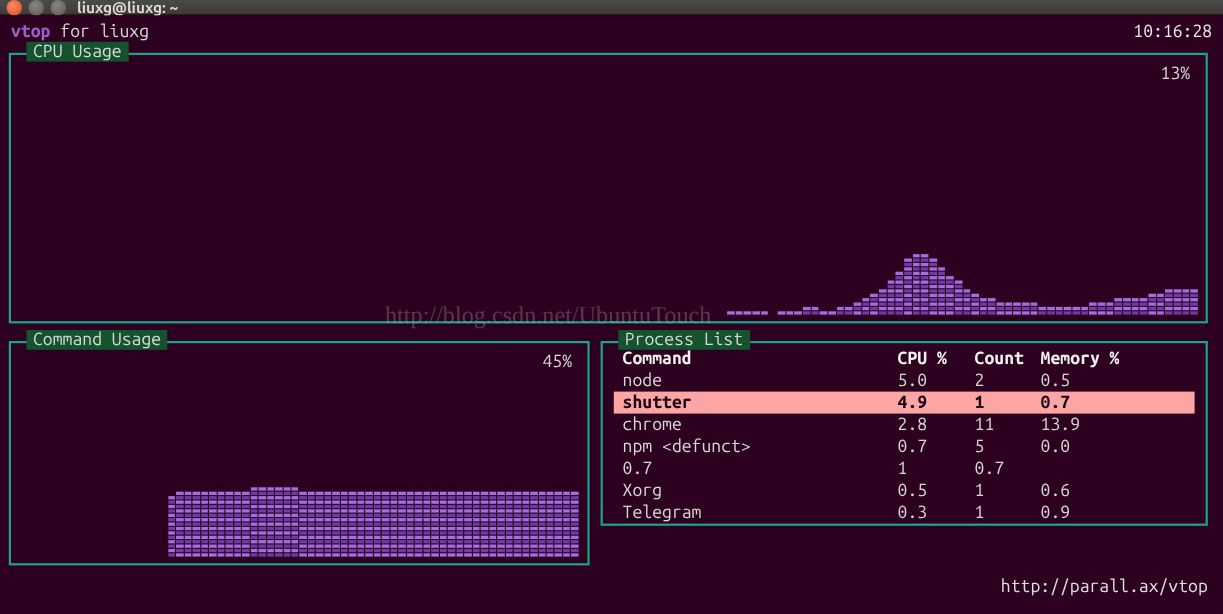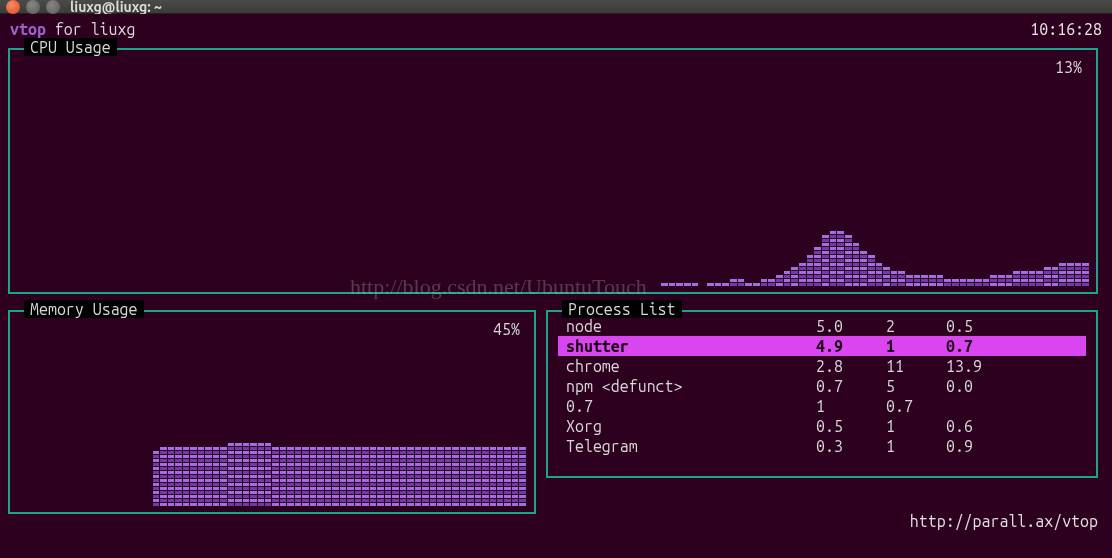--- a/index.html
+++ b/index.html
@@ -47,21 +47,21 @@
   .clock { color: #e8e8e8; }
 
   .panel {
     position: absolute;
     border: 2px solid #19a48b;
   }
   .panel-label {
     position: absolute;
     top: -12px;
     left: 14px;
-    background: #000000;
+    background: #14532d;
     padding: 0 6px;
     color: #d7d7d7;
   }
   .pct {
     position: absolute;
     top: 8px;
     right: 14px;
     color: #d7d7d7;
   }
 
@@ -102,38 +102,38 @@
   .proc-row {
     display: grid;
     grid-template-columns: 250px 70px 60px 90px;
     gap: 0;
     padding: 1px 8px;
     white-space: pre;
   }
   .proc-head { font-weight: bold; color: #f0f0f0; }
   .proc-row .c2, .proc-row .c3, .proc-row .c4 { text-align: left; }
   .proc-row.selected {
-    background: #d946ef;
+    background: #fca5a5;
     color: #1a0012;
     font-weight: bold;
   }
 
   .watermark {
     position: absolute;
     left: 350px;
     top: 260px;
     color: rgba(200,200,200,0.28);
     font-family: "SimSun", serif;
     font-size: 22px;
     pointer-events: none;
   }
   .footer-url {
     position: absolute;
     right: 14px;
-    bottom: 16px;
+    bottom: 4px;
     color: #e0e0e0;
     text-align: center;
   }
 </style>
 </head>
 <body>
 
 <div class="titlebar">
   <span class="window-btn btn-close"></span>
   <span class="window-btn btn-min"></span>
@@ -588,21 +588,21 @@
           <div class="cell dark"></div>
           <div class="cell"></div>
           <div class="cell dark"></div>
           <div class="cell"></div>
           <div class="cell dark"></div>
         </div>
       </div>
   </div>
 
   <div class="panel mem-panel">
-    <div class="panel-label">Memory Usage</div>
+    <div class="panel-label">Command Usage</div>
     <div class="pct">45%</div>
     <div class="chart-area" id="mem-chart">
         <div class="bar"></div>
         <div class="bar"></div>
         <div class="bar"></div>
         <div class="bar"></div>
         <div class="bar"></div>
         <div class="bar"></div>
         <div class="bar"></div>
         <div class="bar"></div>
@@ -1470,20 +1470,26 @@
           <div class="cell"></div>
           <div class="cell dark"></div>
           <div class="cell"></div>
         </div>
       </div>
   </div>
 
   <div class="panel proc-panel">
     <div class="panel-label">Process List</div>
     <div class="proc-table">
+      <div class="proc-row proc-head">
+        <span class="c1">Command</span>
+        <span class="c2">CPU %</span>
+        <span class="c3">Count</span>
+        <span class="c4">Memory %</span>
+      </div>
       <div id="proc-rows">
           <div class="proc-row"><span class="c1">node</span><span class="c2">5.0</span><span class="c3">2</span><span class="c4">0.5</span></div>
           <div class="proc-row selected"><span class="c1">shutter</span><span class="c2">4.9</span><span class="c3">1</span><span class="c4">0.7</span></div>
           <div class="proc-row"><span class="c1">chrome</span><span class="c2">2.8</span><span class="c3">11</span><span class="c4">13.9</span></div>
           <div class="proc-row"><span class="c1">npm &lt;defunct&gt;</span><span class="c2">0.7</span><span class="c3">5</span><span class="c4">0.0</span></div>
           <div class="proc-row"><span class="c2">0.7</span><span class="c3">1</span><span class="c4">0.7</span></div>
           <div class="proc-row"><span class="c1">Xorg</span><span class="c2">0.5</span><span class="c3">1</span><span class="c4">0.6</span></div>
           <div class="proc-row"><span class="c1">Telegram</span><span class="c2">0.3</span><span class="c3">1</span><span class="c4">0.9</span></div>
         </div>
     </div>

